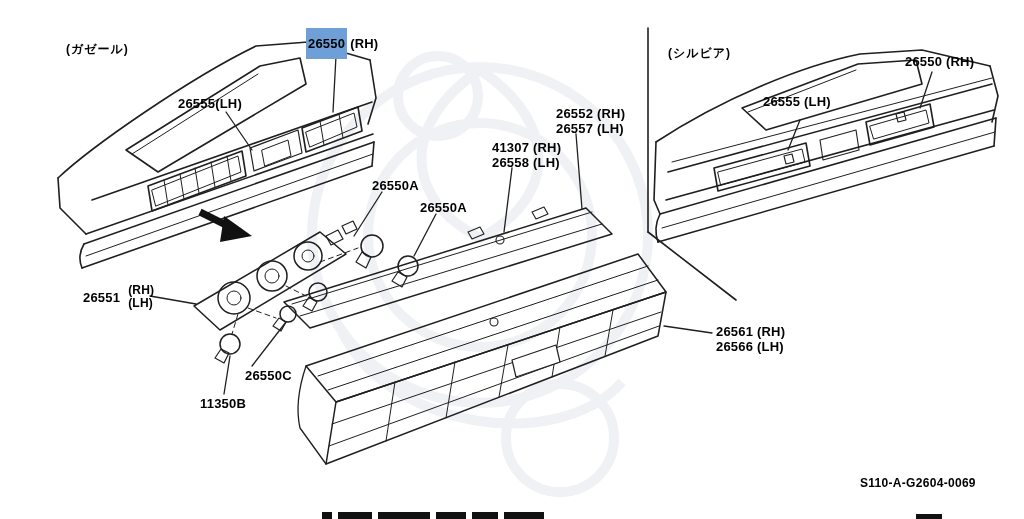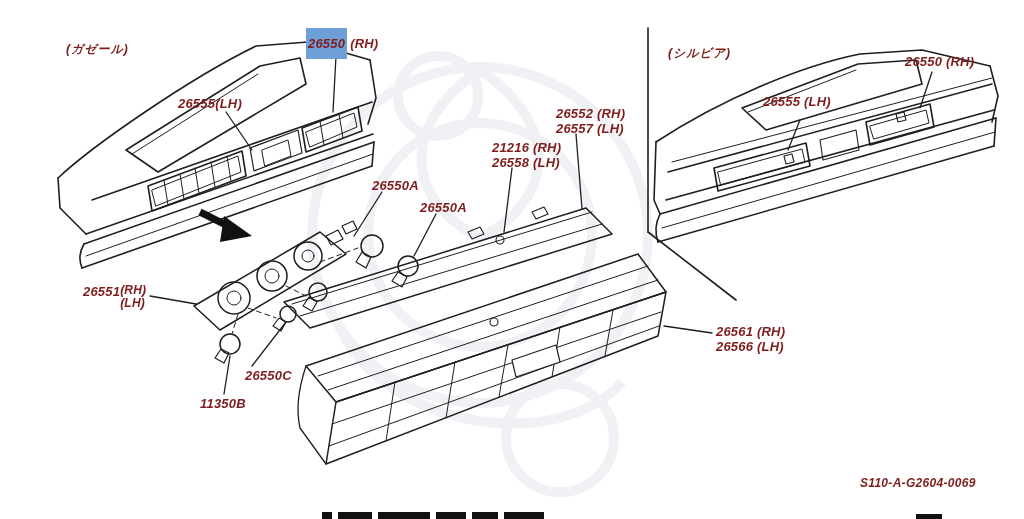--- a/index.html
+++ b/index.html
@@ -5,25 +5,25 @@
   * { margin:0; padding:0; box-sizing:border-box; }
   html,body { background:#ffffff; }
   body { font-family:"Liberation Sans", sans-serif; }
   .stage {
     position:relative; width:1024px; height:519px;
     background:#ffffff; overflow:hidden;
   }
   .art { position:absolute; left:0; top:0; }
   .lbl {
     position:absolute; font-weight:bold; font-size:13px; line-height:15px;
-    color:#7f1d1d; white-space:nowrap; letter-spacing:0.2px;font-style:italic;
+    color:#000000; white-space:nowrap; letter-spacing:0.2px;
   }
   .jp { font-size:12px; letter-spacing:1px; }
   .stack span { display:block; }
-  .row { display:flex; gap:0; }
+  .row { display:flex; align-items:center; gap:8px; }
   .stack-mini { font-size:12px; line-height:13px; }
   .stack-mini span { display:block; }
   .hl { background:#6f9fd7; padding:8px 2px; }
   .side { margin-left:3px; }
   .code { font-size:12px; letter-spacing:0.3px; }
 </style>
 </head>
 <body>
 
 <div class="stage">
@@ -214,21 +214,21 @@
 
   <div class="lbl" style="left:245px; top:368px">26550C</div>
   <div class="lbl" style="left:200px; top:396px">11350B</div>
 
   <div class="lbl stack" style="left:556px; top:106px">
     <span>26552 (RH)</span>
     <span>26557 (LH)</span>
   </div>
 
   <div class="lbl stack" style="left:492px; top:140px">
-    <span>21216 (RH)</span>
+    <span>41307 (RH)</span>
     <span>26558 (LH)</span>
   </div>
 
   <div class="lbl stack" style="left:716px; top:324px">
     <span>26561 (RH)</span>
     <span>26566 (LH)</span>
   </div>
 
   <div class="lbl" style="left:763px; top:94px">26555 (LH)</div>
   <div class="lbl" style="left:905px; top:54px">26550 (RH)</div>

